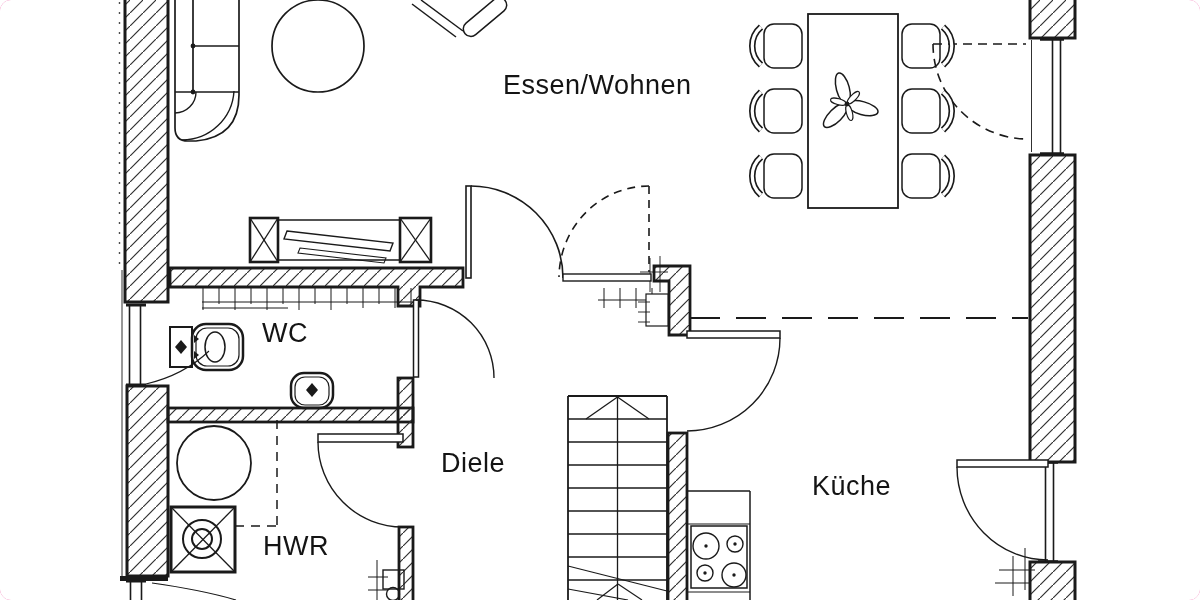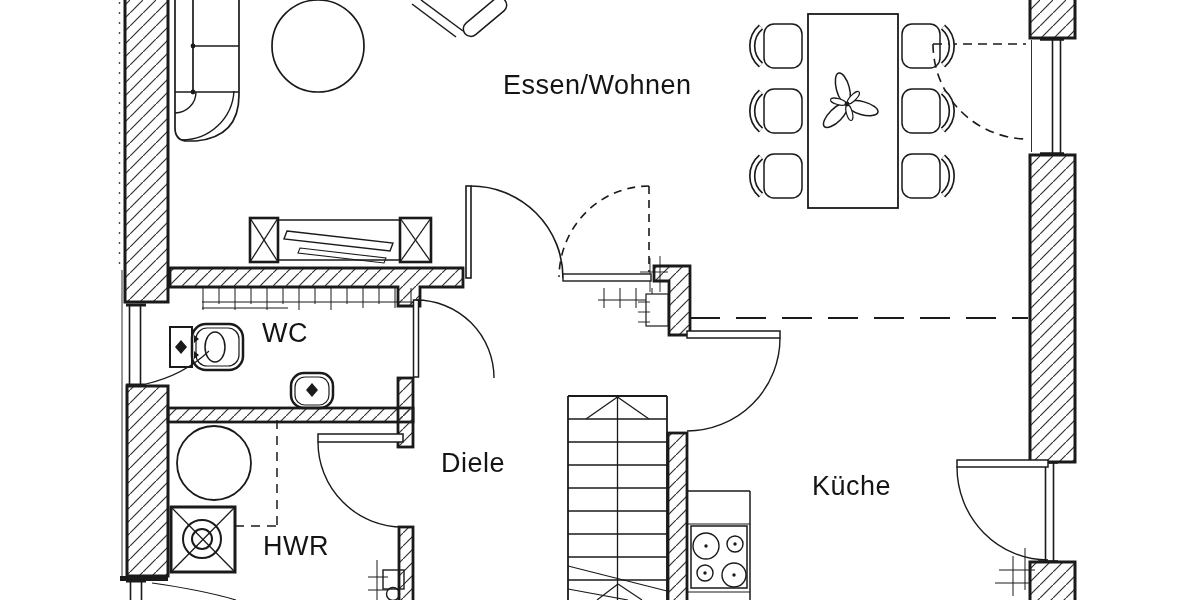--- a/index.html
+++ b/index.html
@@ -1,17 +1,17 @@
 <!DOCTYPE html>
 <html><head>
 <meta charset="utf-8">
 <style>
   html,body{margin:0;padding:0;background:#ffffff;}
   .canvas{position:relative;width:1200px;height:600px;background:#ec4899;overflow:hidden;
-          font-family:"Liberation Sans", sans-serif;}
+          font-family:"Liberation Sans", sans-serif;border-radius:11px;}
   svg{display:block}
   text.room-label{fill:#141414;font-size:27px;font-family:"Liberation Sans",sans-serif;letter-spacing:.5px;}
 </style>
 </head>
 <body>
 
 <div class="canvas">
 <svg width="1200" height="600" viewBox="0 0 1200 600">
   <defs>
     <pattern id="hatch" width="13" height="13" patternUnits="userSpaceOnUse">

